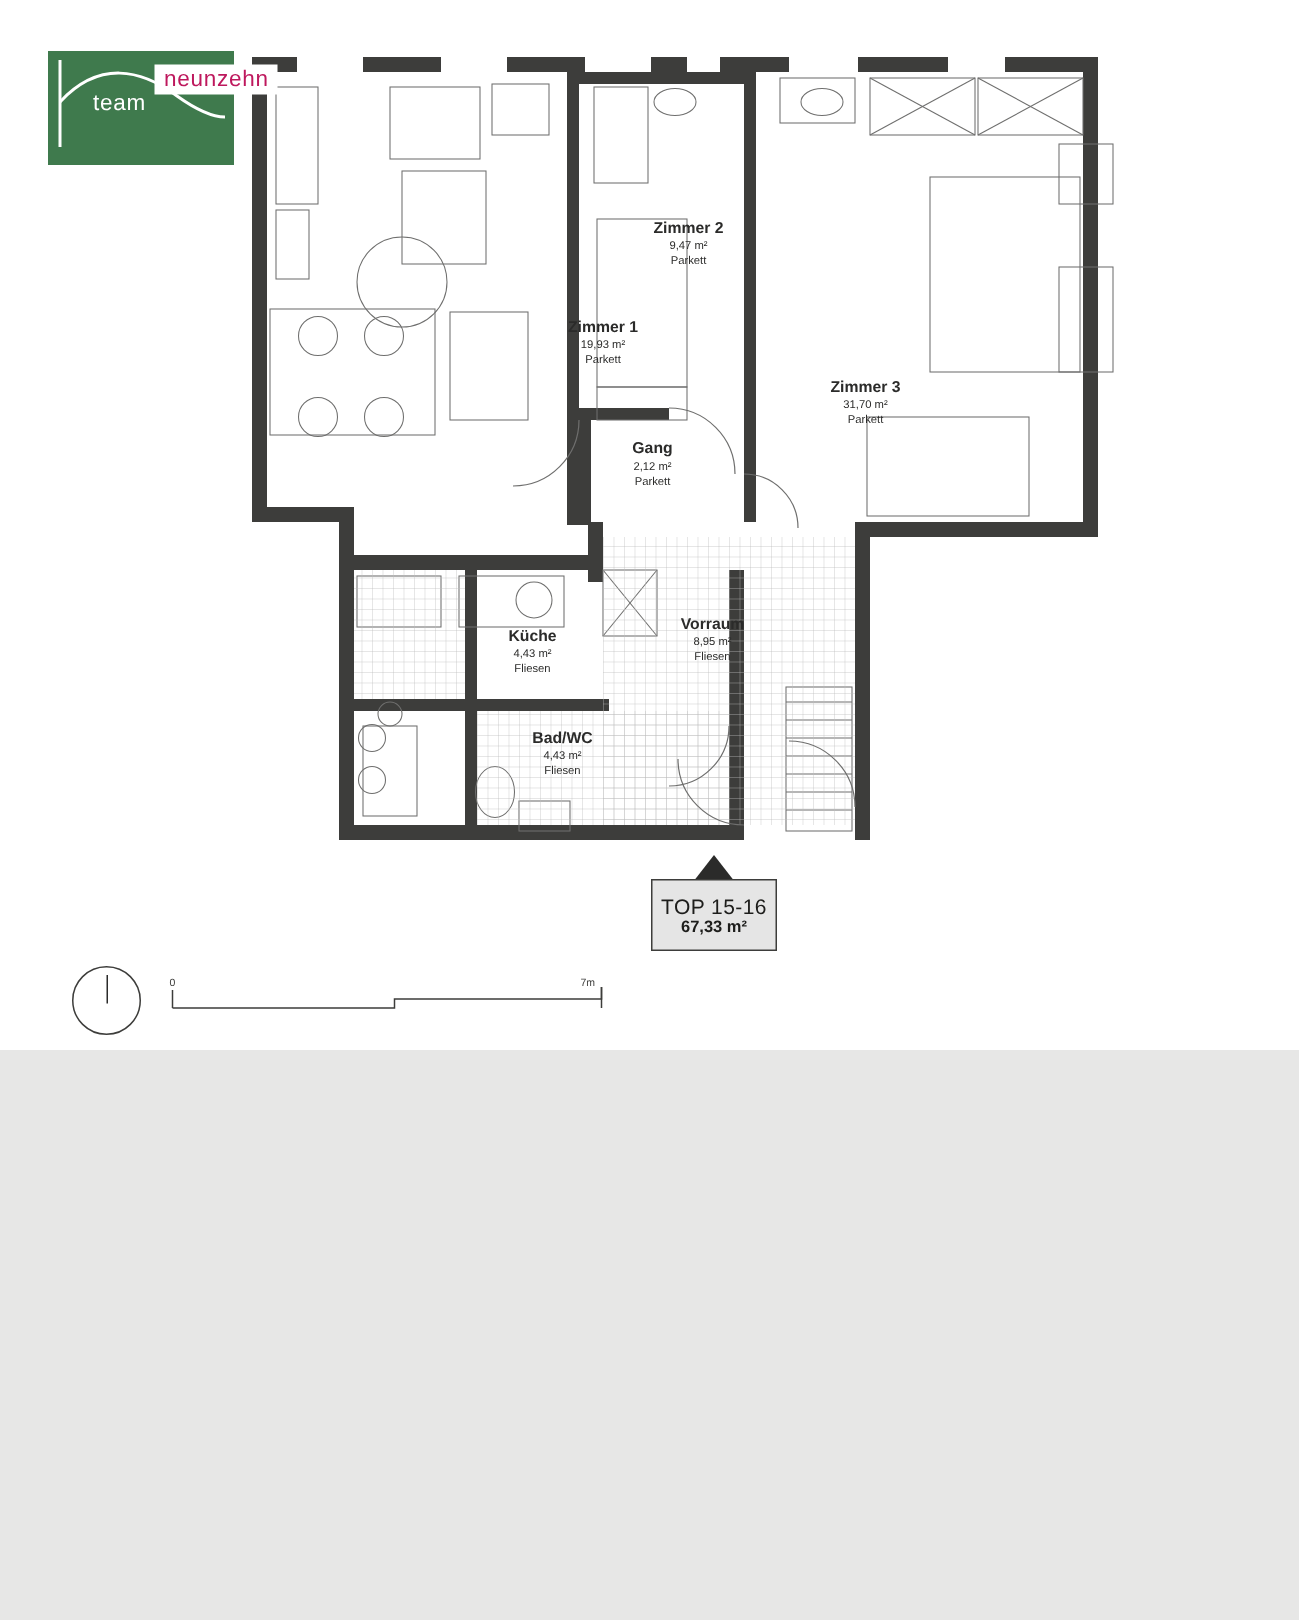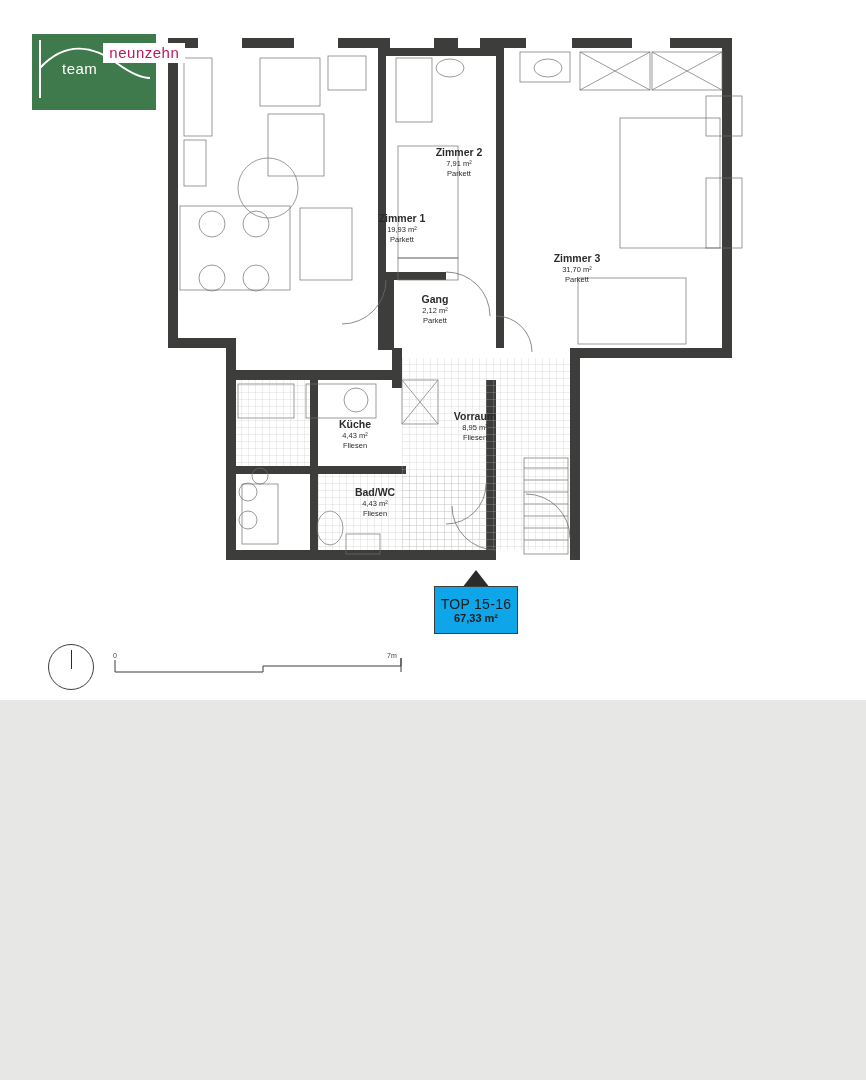--- a/index.html
+++ b/index.html
@@ -45,21 +45,21 @@
     pointer-events: none;
   }
   .room-label .rn { font-size: 10.5px; font-weight: 600; display: block; }
   .room-label .ra { font-size: 7.5px; display: block; }
   .room-label .rf { font-size: 7.5px; display: block; }
 
   
   .top-badge {
     position: absolute; left: 434px; top: 586px;
     width: 84px; height: 48px;
-    border: 1px solid #3d3d3b; background: #0ea5e9;
+    border: 1px solid #3d3d3b; background: #e5e5e5;
     display: flex; flex-direction: column; align-items: center; justify-content: center;
   }
   .top-badge .t1 { font-size: 14px; letter-spacing: .3px; }
   .top-badge .t2 { font-size: 11px; font-weight: 700; }
   .top-arrow {
     position: absolute; left: 462px; top: 570px;
     width: 0; height: 0;
     border-left: 14px solid transparent;
     border-right: 14px solid transparent;
     border-bottom: 18px solid #2b2b2a;
@@ -225,21 +225,21 @@
       </g>
     </svg>
 
     <div class="room-label" style="left:213px; top:184px; width:78px;">
       <span class="rn">Zimmer 1</span>
       <span class="ra">19,93 m²</span>
       <span class="rf">Parkett</span>
     </div>
     <div class="room-label" style="left:264px; top:97px; width:90px;margin-top:21px;">
       <span class="rn">Zimmer 2</span>
-      <span class="ra">7,91 m²</span>
+      <span class="ra">9,47 m²</span>
       <span class="rf">Parkett</span>
     </div>
     <div class="room-label" style="left:382px; top:224px; width:90px;">
       <span class="rn">Zimmer 3</span>
       <span class="ra">31,70 m²</span>
       <span class="rf">Parkett</span>
     </div>
     <div class="room-label" style="left:245px; top:265px; width:80px;">
       <span class="rn">Gang</span>
       <span class="ra">2,12 m²</span>

